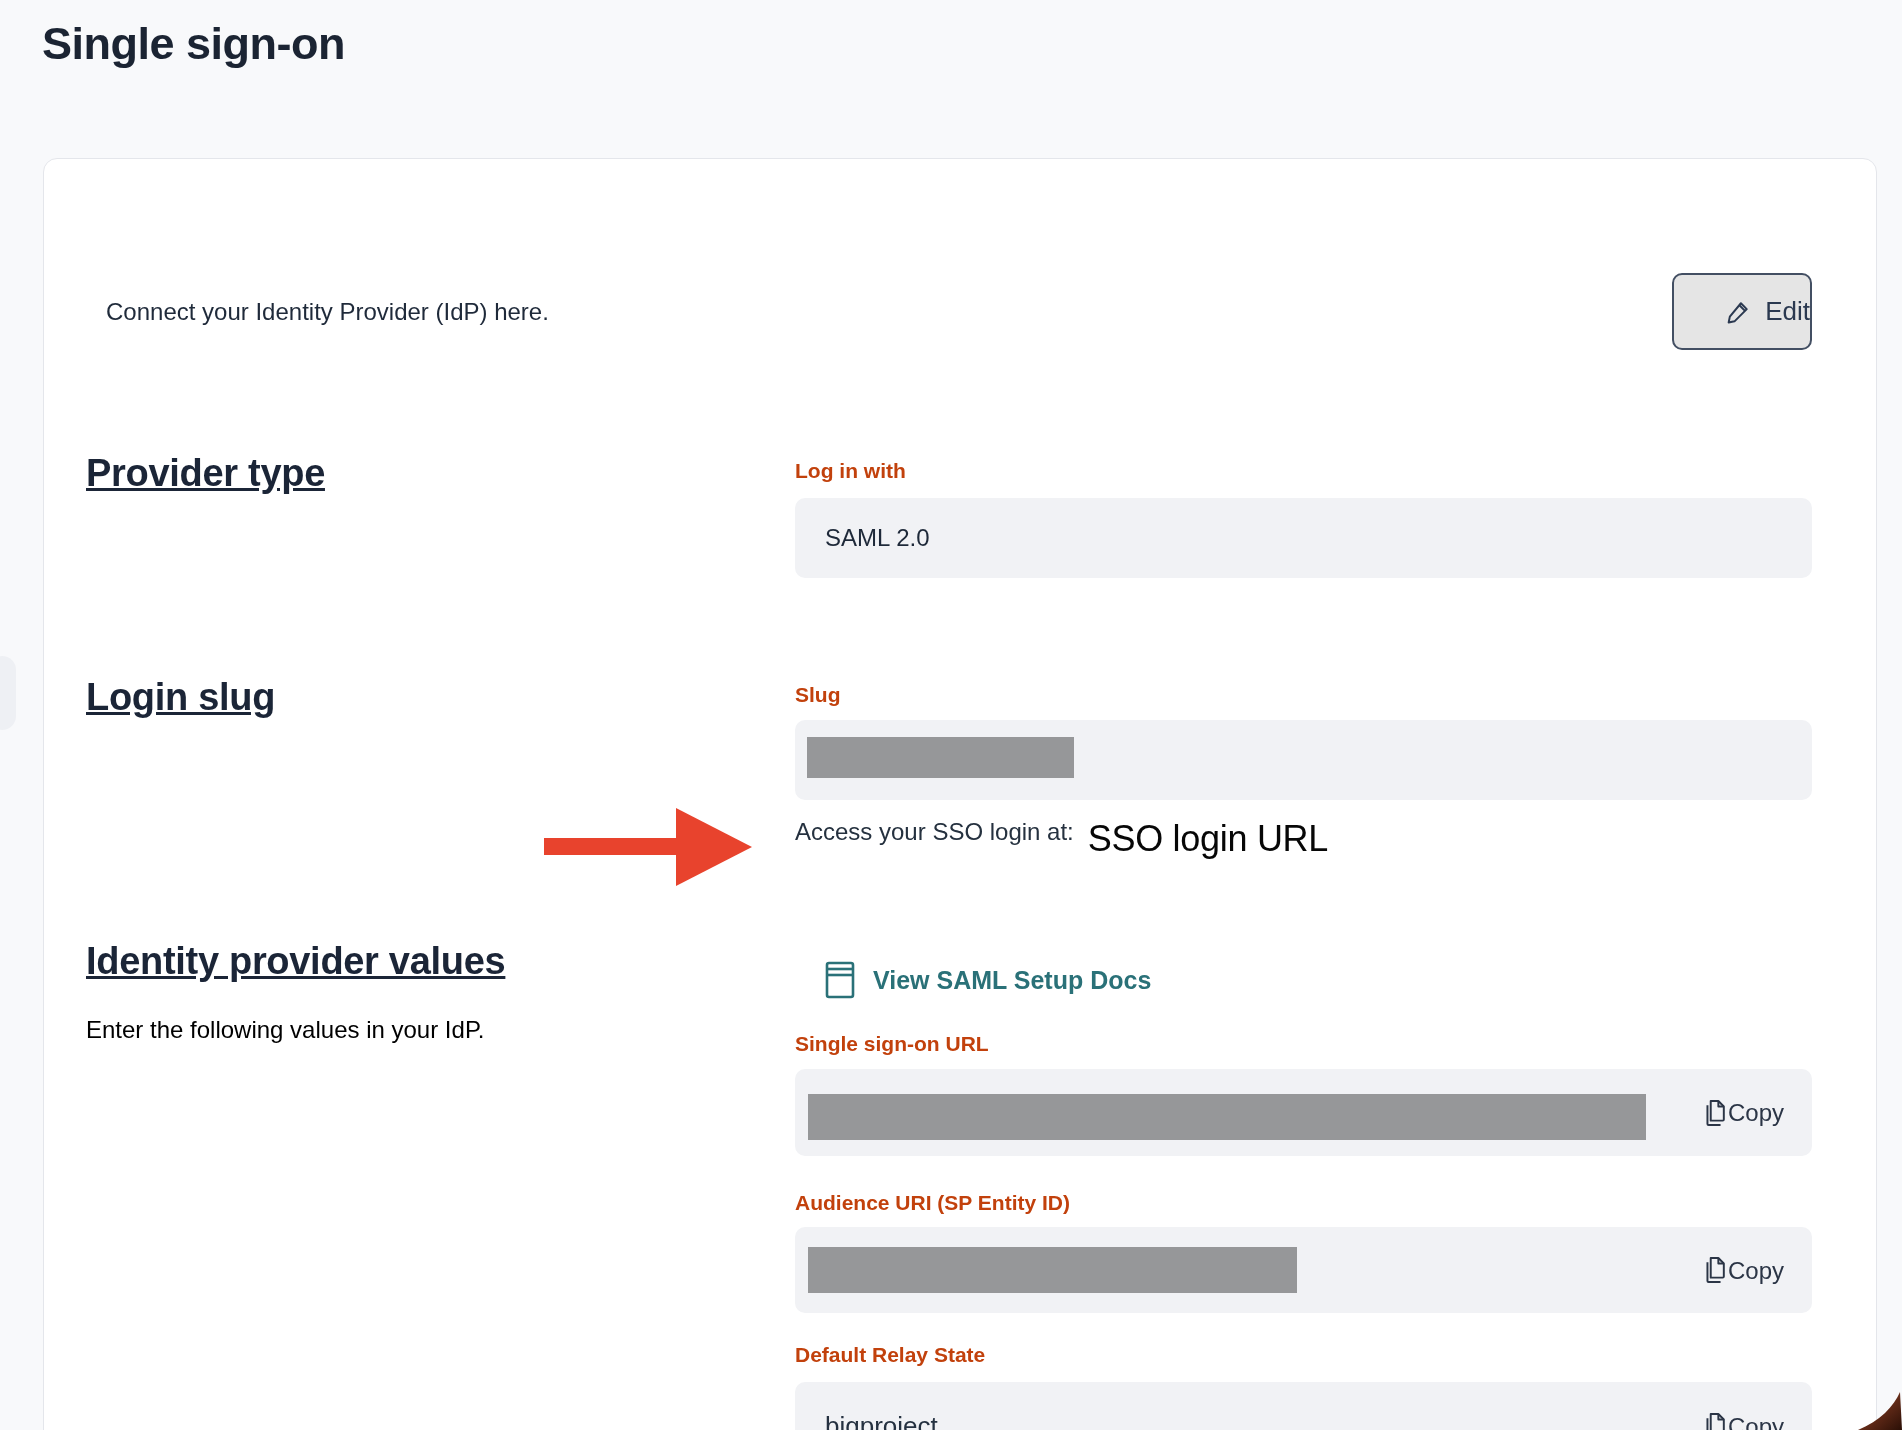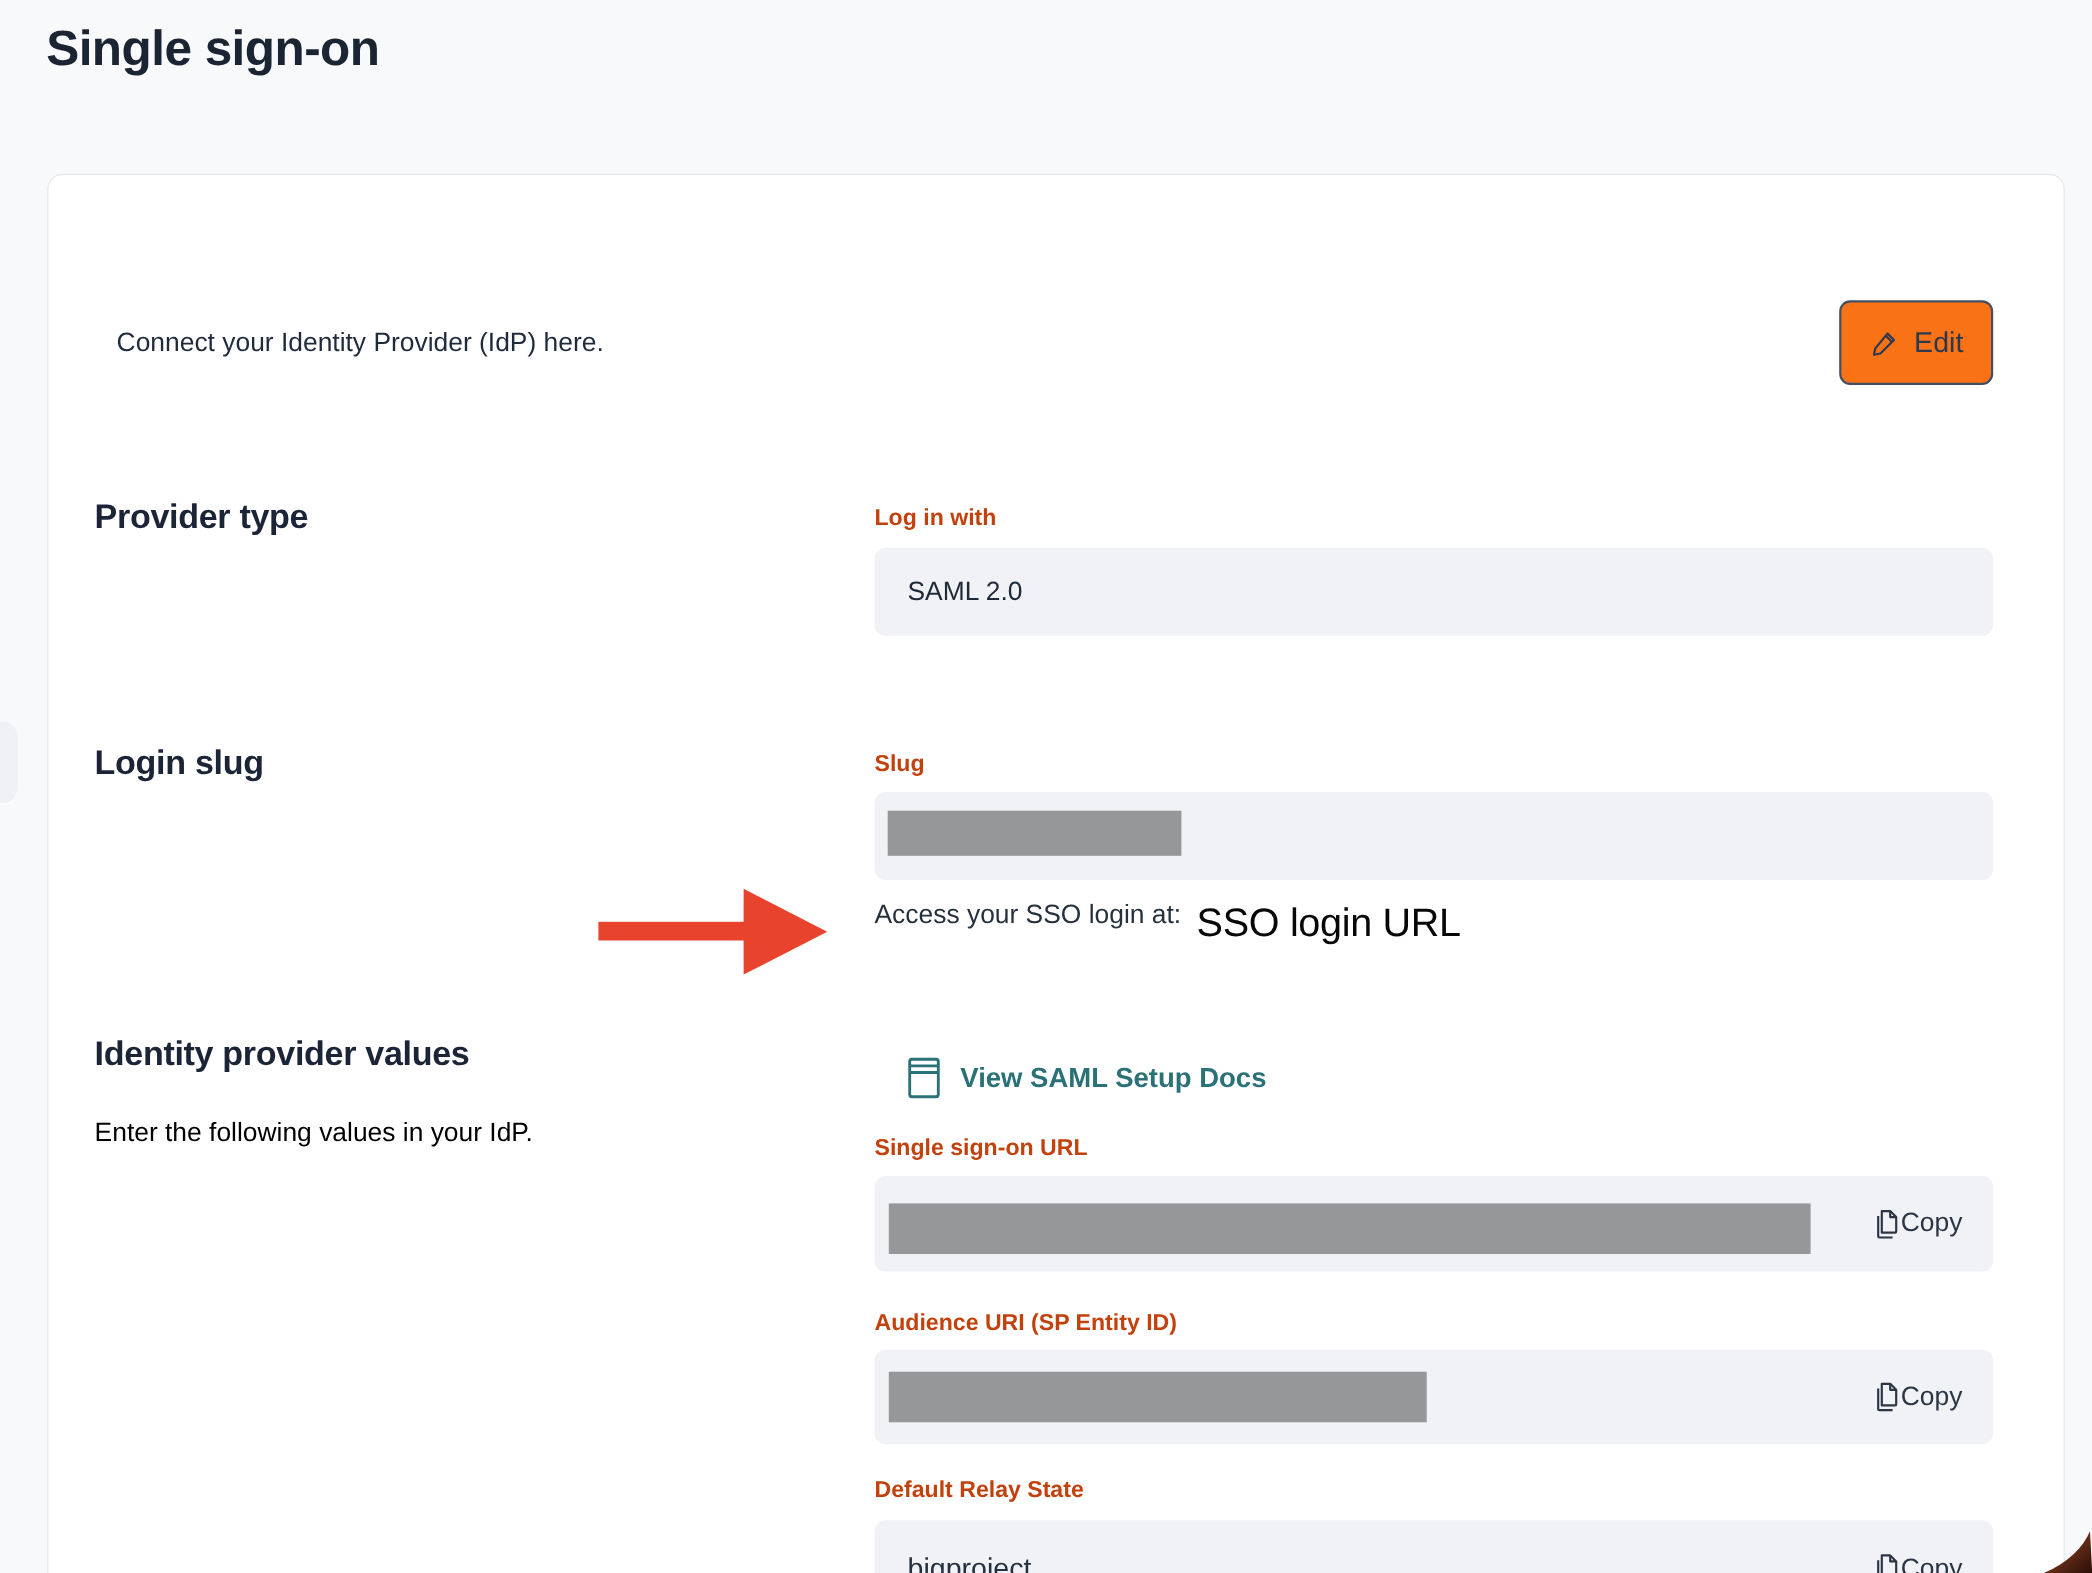--- a/index.html
+++ b/index.html
@@ -34,31 +34,32 @@
   }
 
   .intro-text {
     position:absolute; left:106px; top:298px;
     font-size:24px; color:#1f2a3a;
   }
 
   .edit-button {
     position:absolute; left:1672px; top:273px;
     width:140px; height:77px;
-    background:#f97316;
+    background:#e5e5e5;
     border:2px solid #434f63; border-radius:10px;
-    display:flex; align-items:center; justify-content:center; gap:13px;
+    display:flex; align-items:center; justify-content:flex-end; gap:13px;
     cursor:pointer;
   }
   .edit-button span { font-size:26px; color:#2b3950; }
 
   .section-heading {
     position:absolute; left:86px;
-    font-size:31px; font-weight:700; color:#1b2537;
+    font-size:38px; font-weight:700; color:#1b2537;
     letter-spacing:-0.3px;
+    text-decoration:underline;
   }
   .section-subtext {
     position:absolute; left:86px;
     font-size:24px; color:#000000;
   }
 
   .field-label {
     position:absolute; left:795px;
     font-size:21px; font-weight:700; color:#c2410c;
   }

